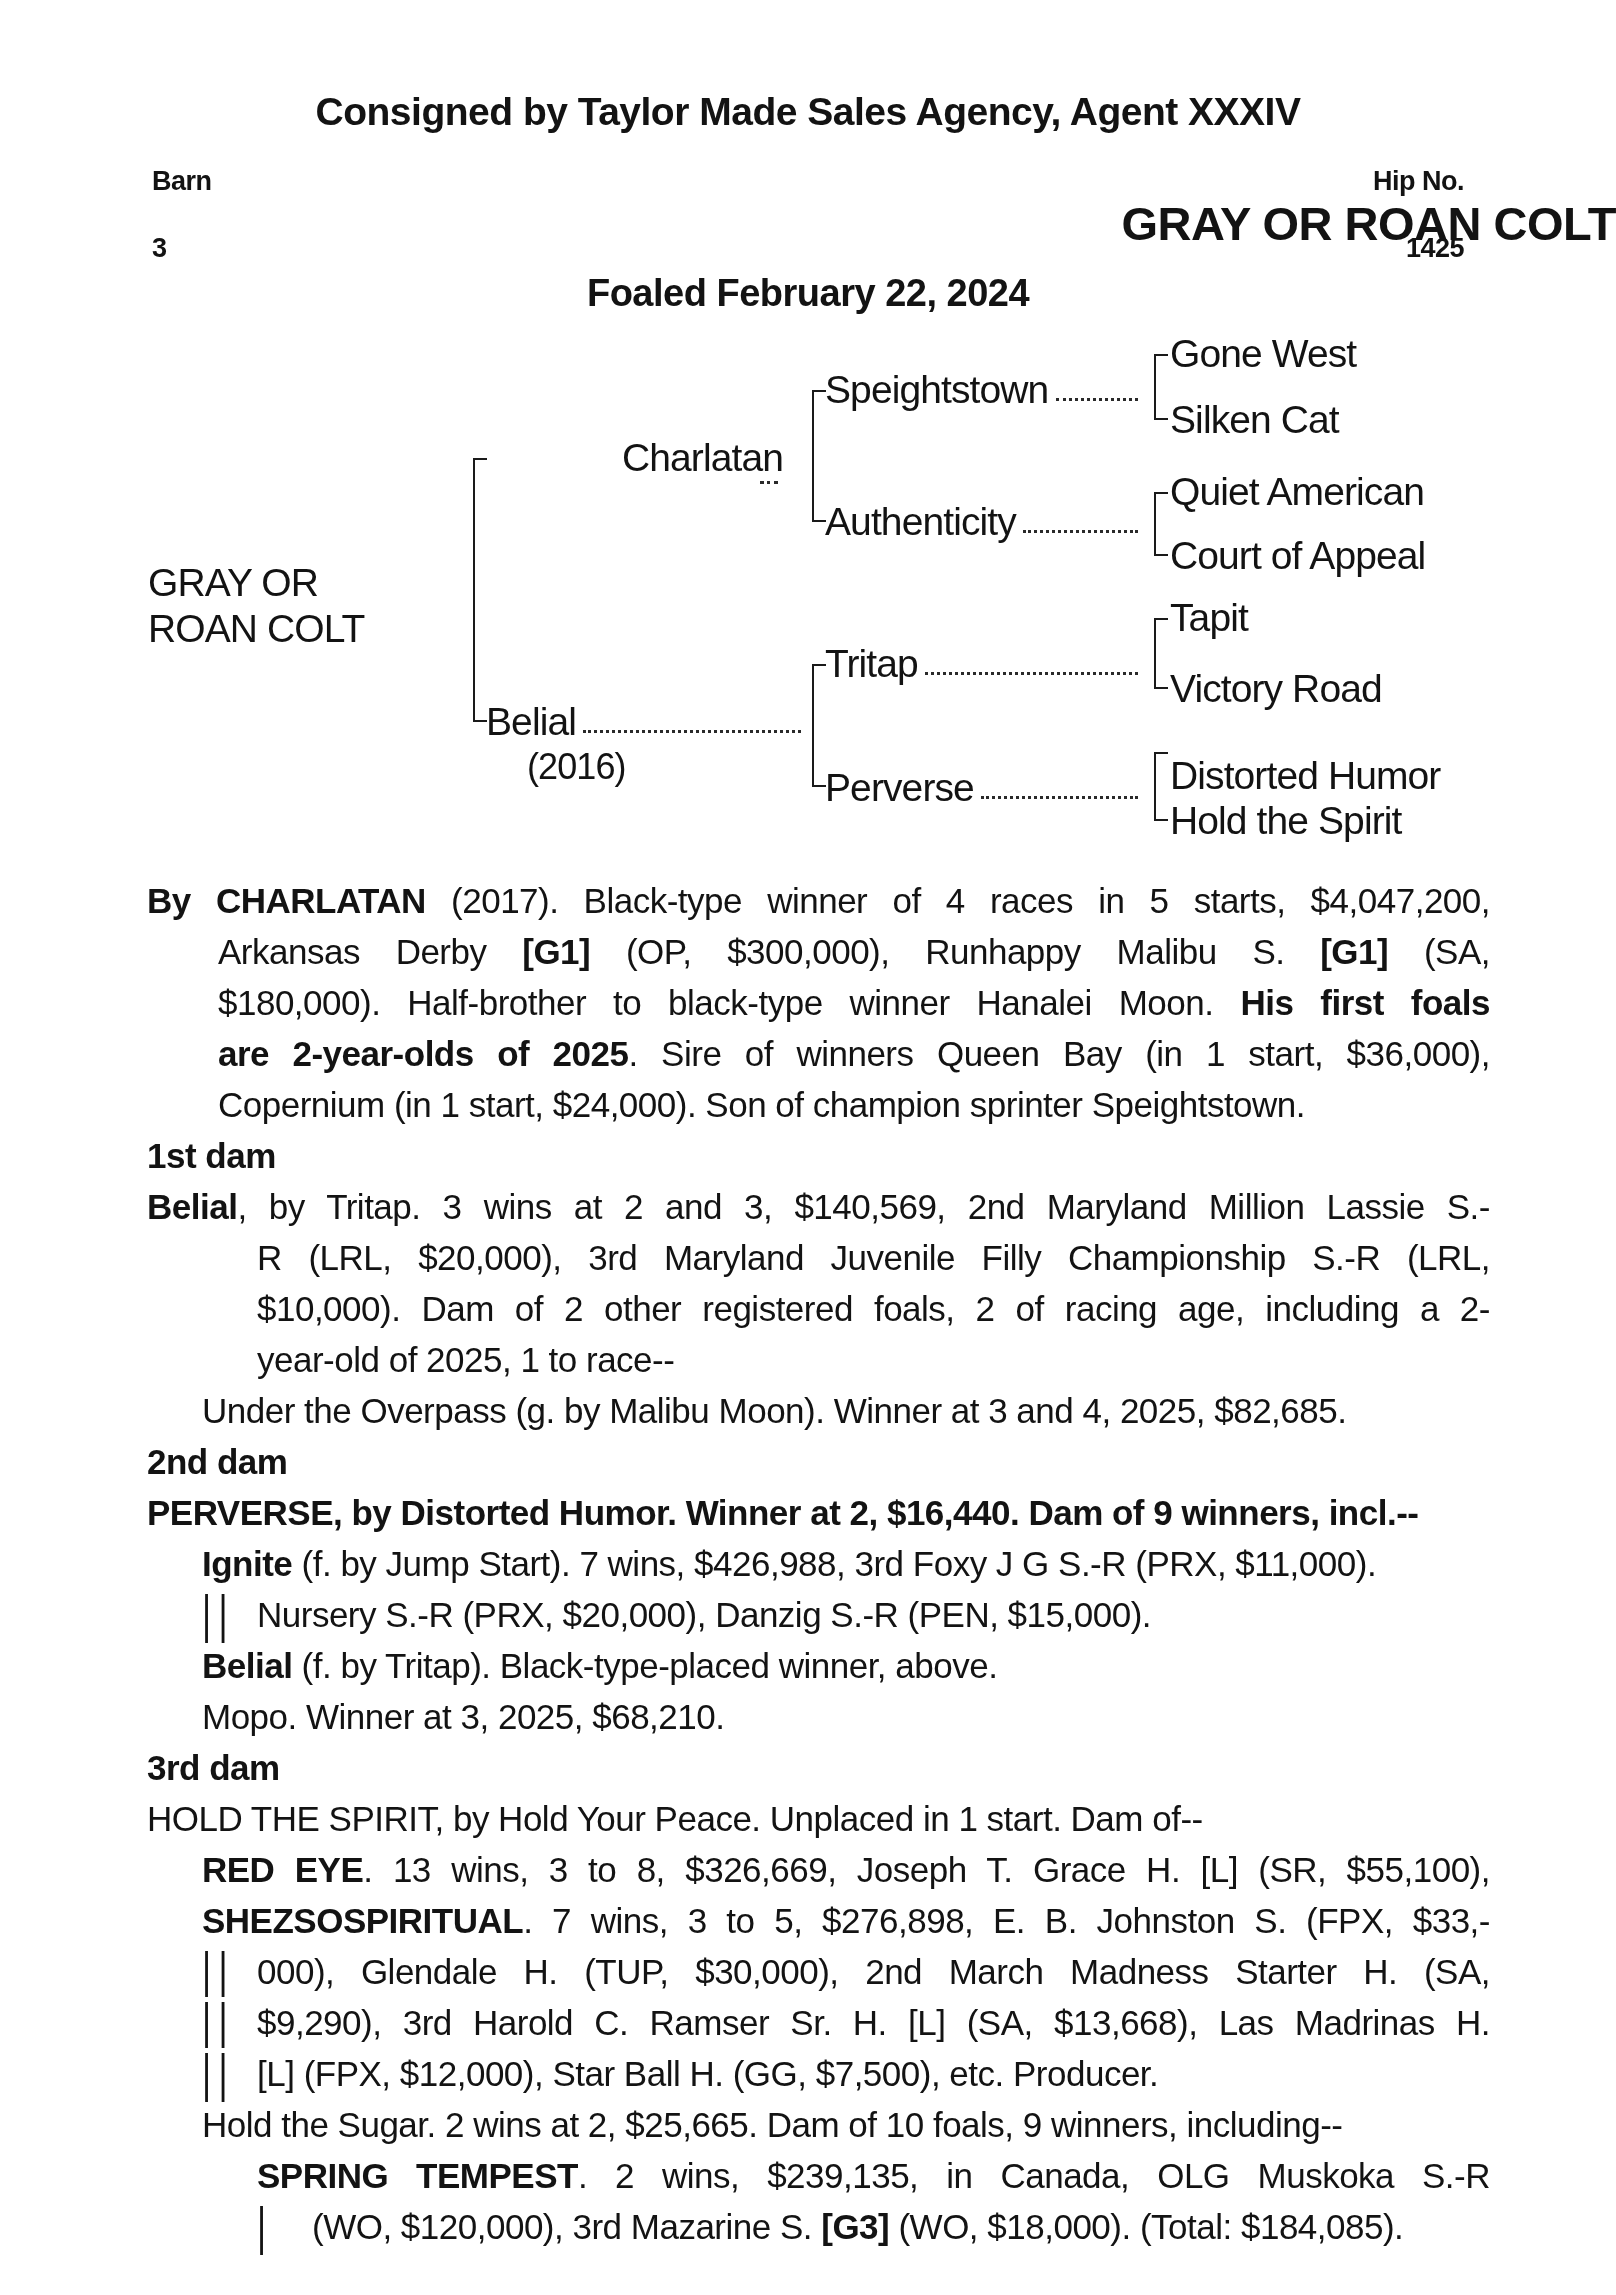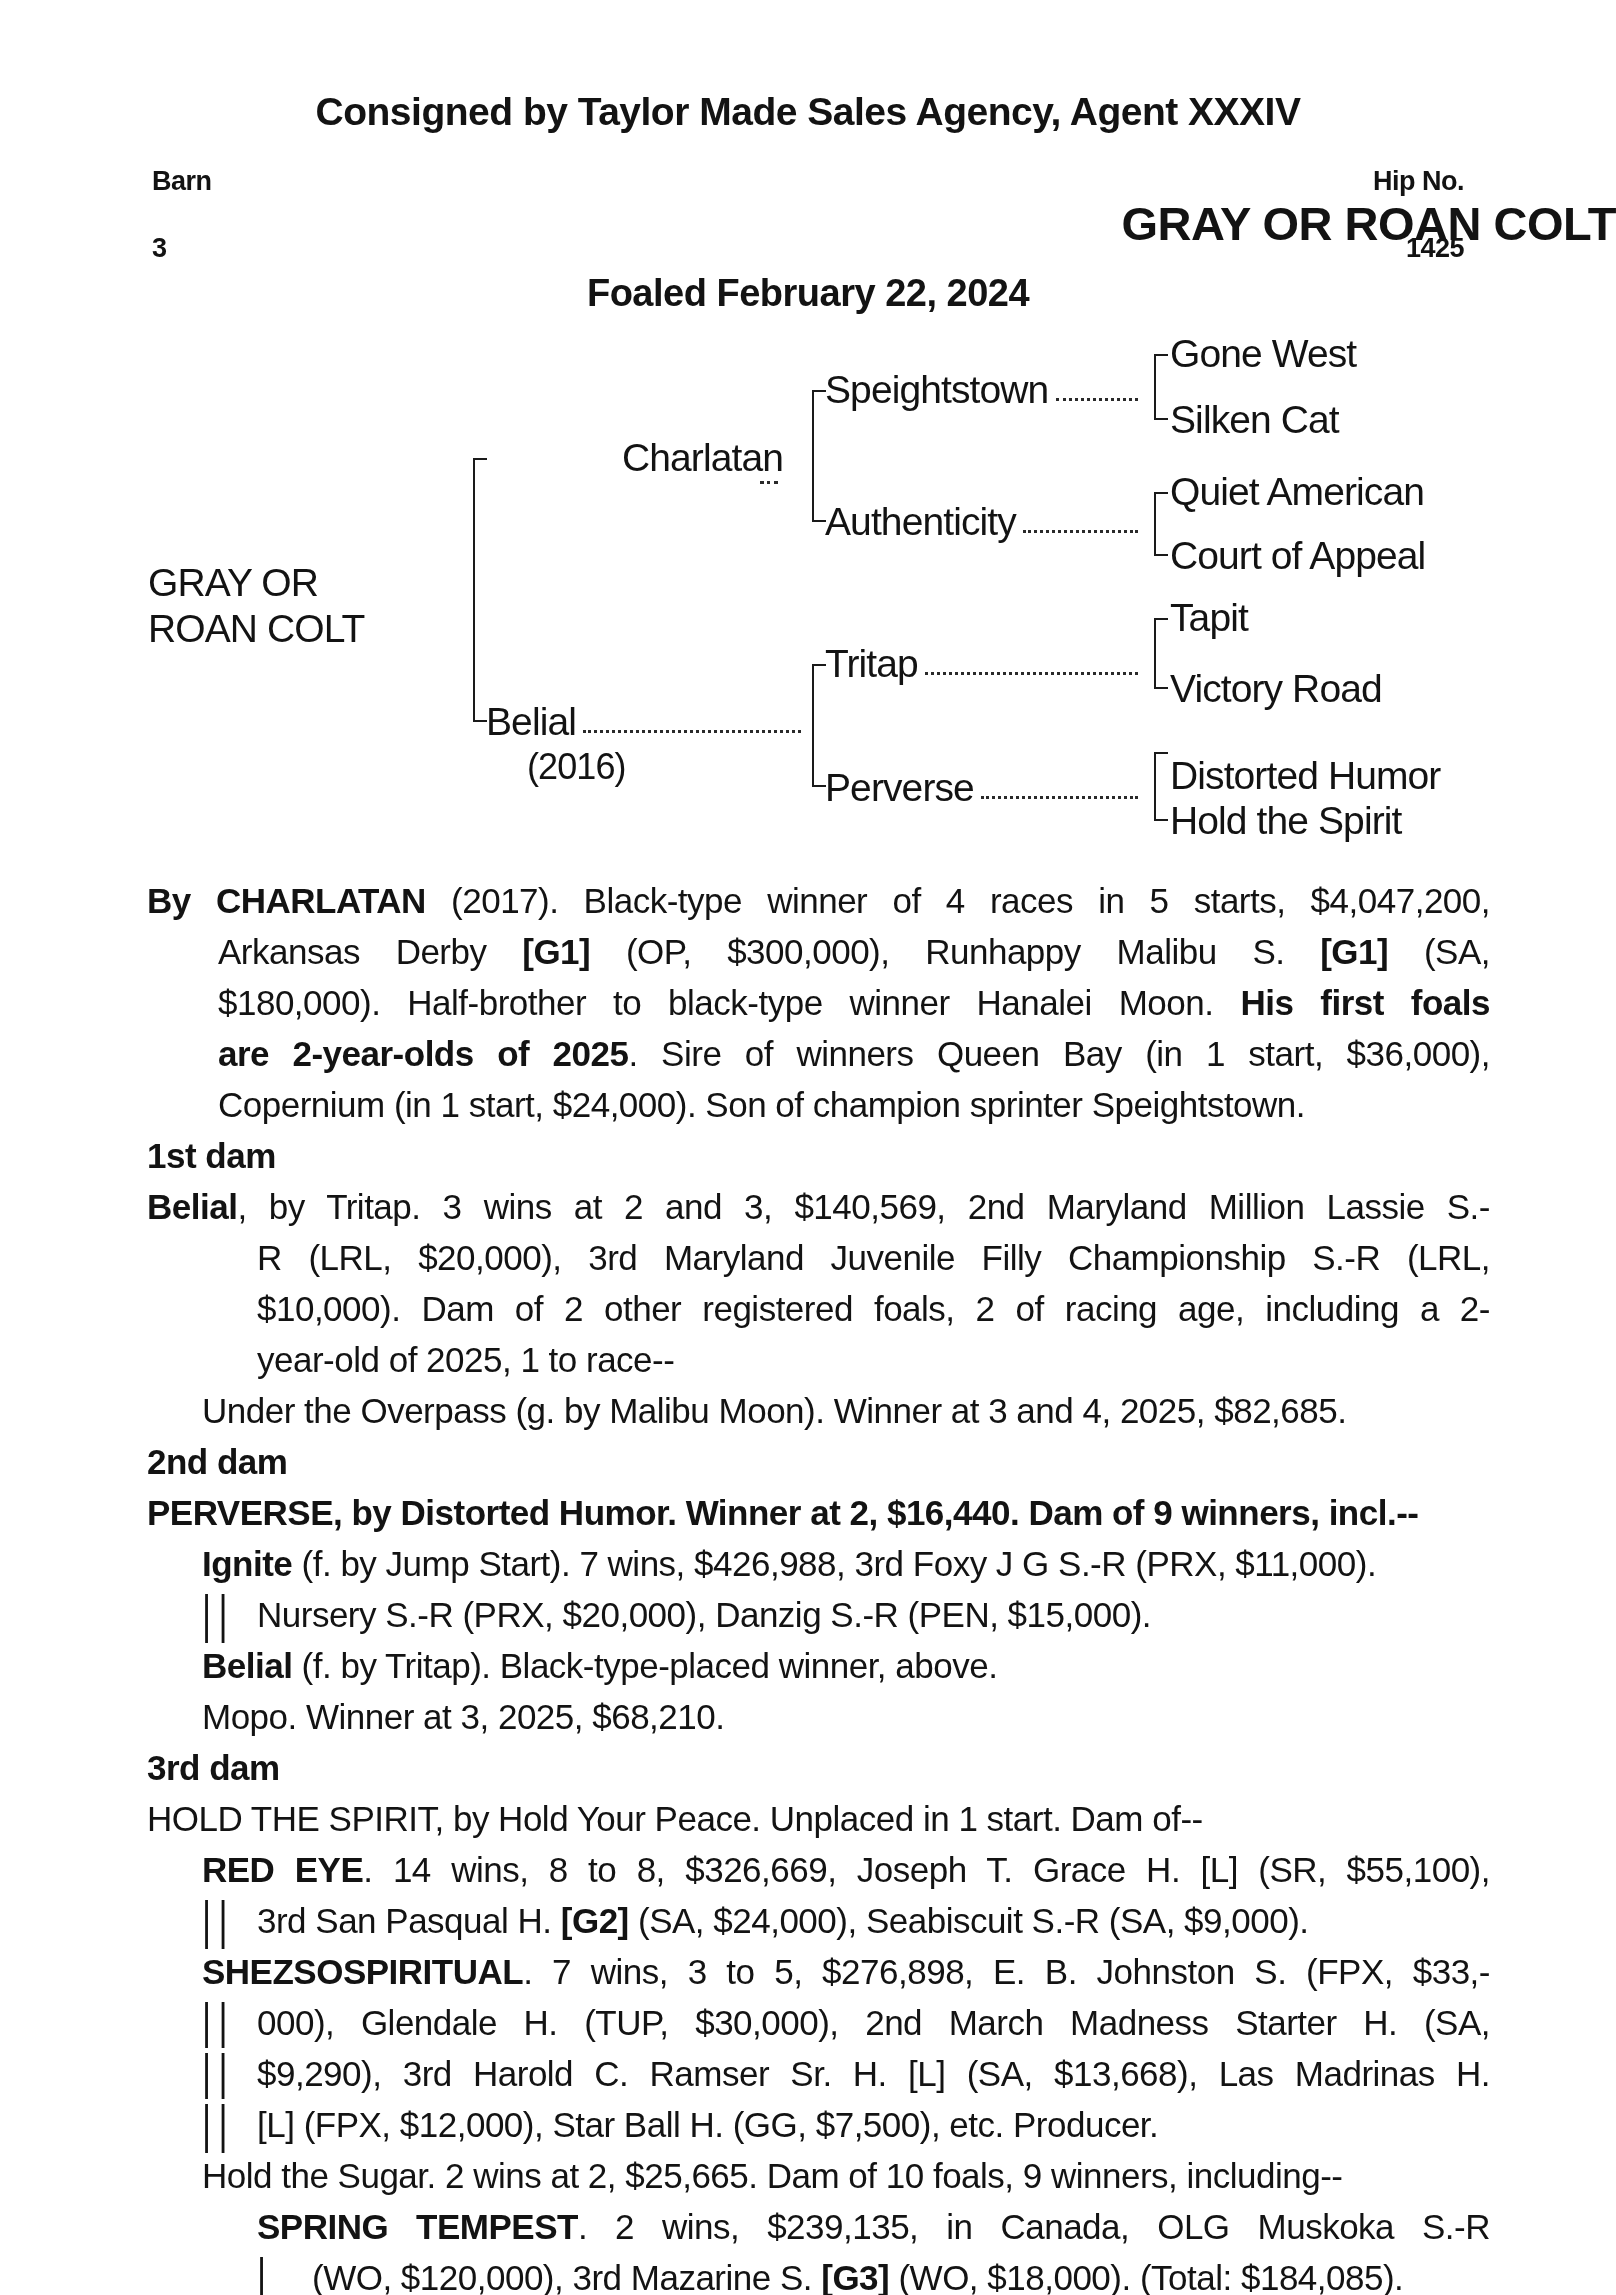--- a/index.html
+++ b/index.html
@@ -157,22 +157,21 @@
       <div class="line" style="padding-left: 110px;"><span>year-old of 2025, 1 to race--</span></div>
       <div class="line" style="padding-left: 55px;"><span>Under the Overpass (g. by Malibu Moon). Winner at 3 and 4, 2025, $82,685.</span></div>
       <div class="line" style="padding-left: 0px;"><span class="b">2nd dam</span></div>
       <div class="line" style="padding-left: 0px; font-weight: bold;"><span>PERVERSE, by Distorted Humor. Winner at 2, $16,440. Dam of 9 winners, incl.--</span></div>
       <div class="line" style="padding-left: 55px;"><span class="b">Ignite</span><span> (f. by Jump Start). 7 wins, $426,988, 3rd Foxy J G S.-R (PRX, $11,000).</span></div>
       <div class="line" style="padding-left: 55px;"><span class="bar">||</span><span>Nursery S.-R (PRX, $20,000), Danzig S.-R (PEN, $15,000).</span></div>
       <div class="line" style="padding-left: 55px;"><span class="b">Belial</span><span> (f. by Tritap). Black-type-placed winner, above.</span></div>
       <div class="line" style="padding-left: 55px;"><span>Mopo. Winner at 3, 2025, $68,210.</span></div>
       <div class="line" style="padding-left: 0px;"><span class="b">3rd dam</span></div>
       <div class="line" style="padding-left: 0px;"><span>HOLD THE SPIRIT, by Hold Your Peace. Unplaced in 1 start. Dam of--</span></div>
-      <div class="line j" style="padding-left: 55px;"><span class="b">RED EYE</span><span>. 14 wins, 8 to 8, $326,669, Joseph T. Grace H. [L] (SR, $55,100),</span></div>
-      <div class="line" style="padding-left: 55px;"><span class="bar">||</span><span>3rd San Pasqual H. </span><span class="b">[G2]</span><span> (SA, $24,000), Seabiscuit S.-R (SA, $9,000).</span></div>
+      <div class="line j" style="padding-left: 55px;"><span class="b">RED EYE</span><span>. 13 wins, 3 to 8, $326,669, Joseph T. Grace H. [L] (SR, $55,100),</span></div>
       <div class="line j" style="padding-left: 55px;"><span class="b">SHEZSOSPIRITUAL</span><span>. 7 wins, 3 to 5, $276,898, E. B. Johnston S. (FPX, $33,-</span></div>
       <div class="line j" style="padding-left: 55px;"><span class="bar">||</span><span>000), Glendale H. (TUP, $30,000), 2nd March Madness Starter H. (SA,</span></div>
       <div class="line j" style="padding-left: 55px;"><span class="bar">||</span><span>$9,290), 3rd Harold C. Ramser Sr. H. [L] (SA, $13,668), Las Madrinas H.</span></div>
       <div class="line" style="padding-left: 55px;"><span class="bar">||</span><span>[L] (FPX, $12,000), Star Ball H. (GG, $7,500), etc. Producer.</span></div>
       <div class="line" style="padding-left: 55px;"><span>Hold the Sugar. 2 wins at 2, $25,665. Dam of 10 foals, 9 winners, including--</span></div>
       <div class="line j" style="padding-left: 110px;"><span class="b">SPRING TEMPEST</span><span>. 2 wins, $239,135, in Canada, OLG Muskoka S.-R</span></div>
       <div class="line" style="padding-left: 110px;"><span class="bar">|</span><span>(WO, $120,000), 3rd Mazarine S. </span><span class="b">[G3]</span><span> (WO, $18,000). (Total: $184,085).</span></div>
     </div>
 
 </div>

